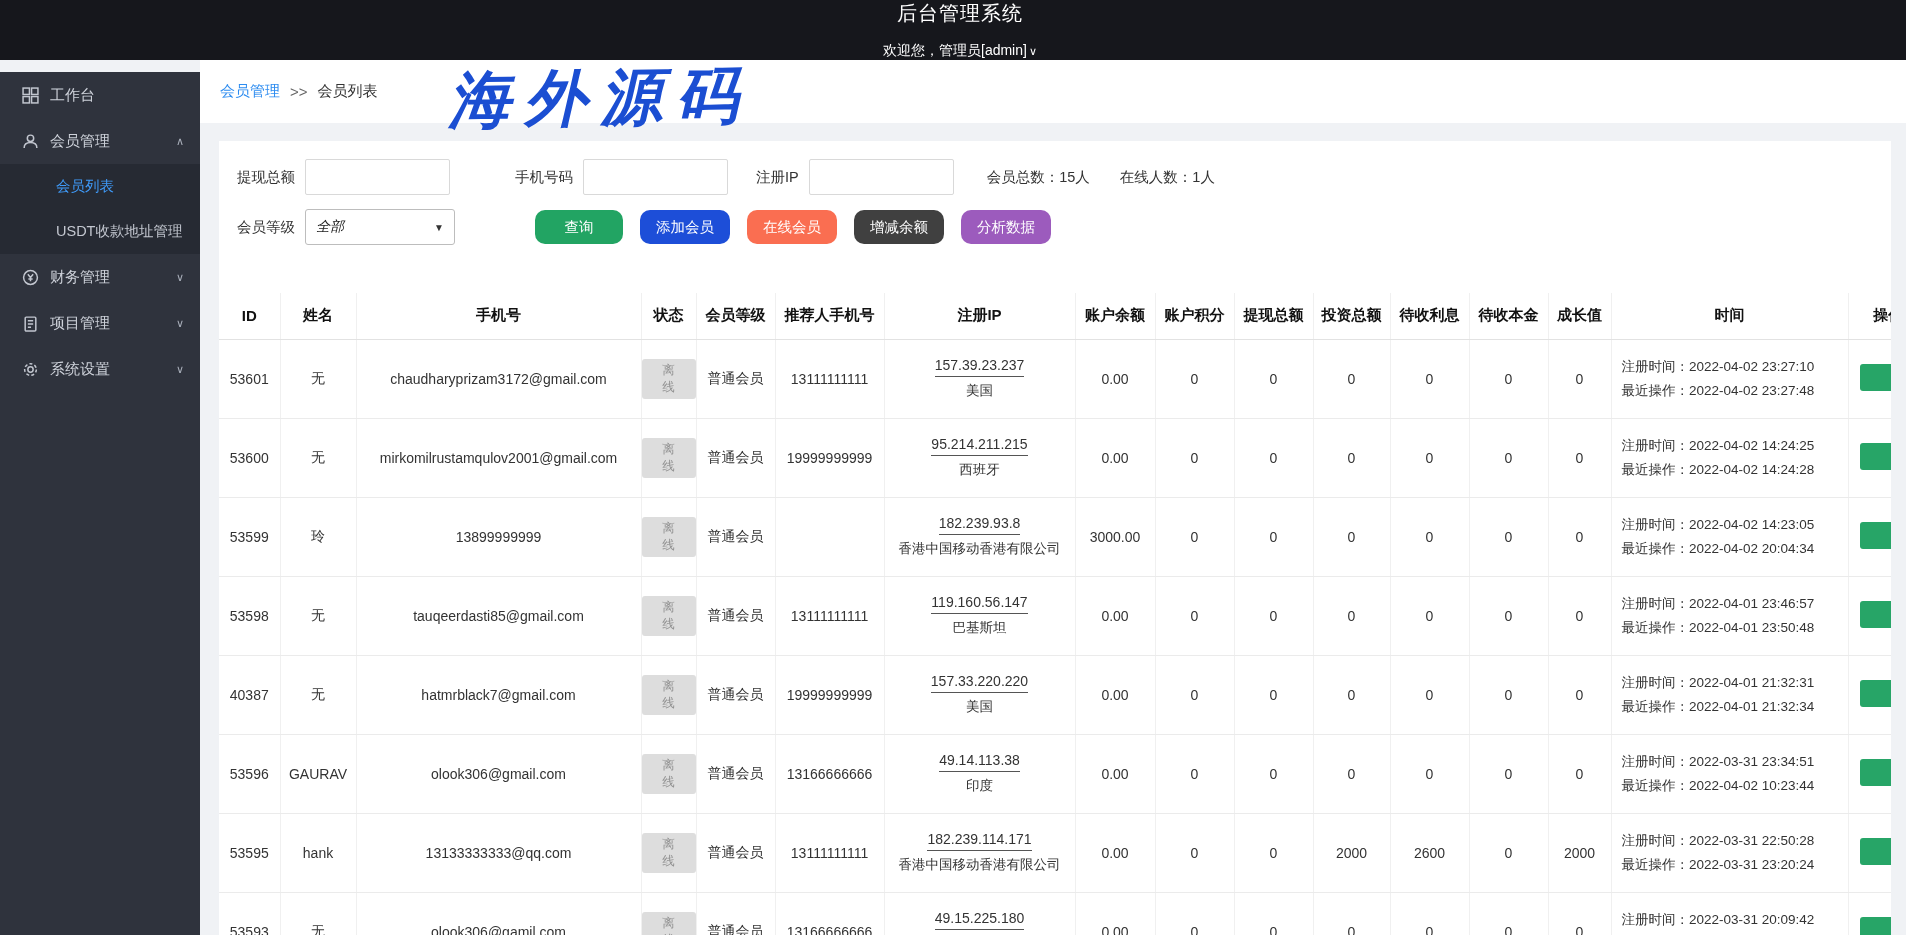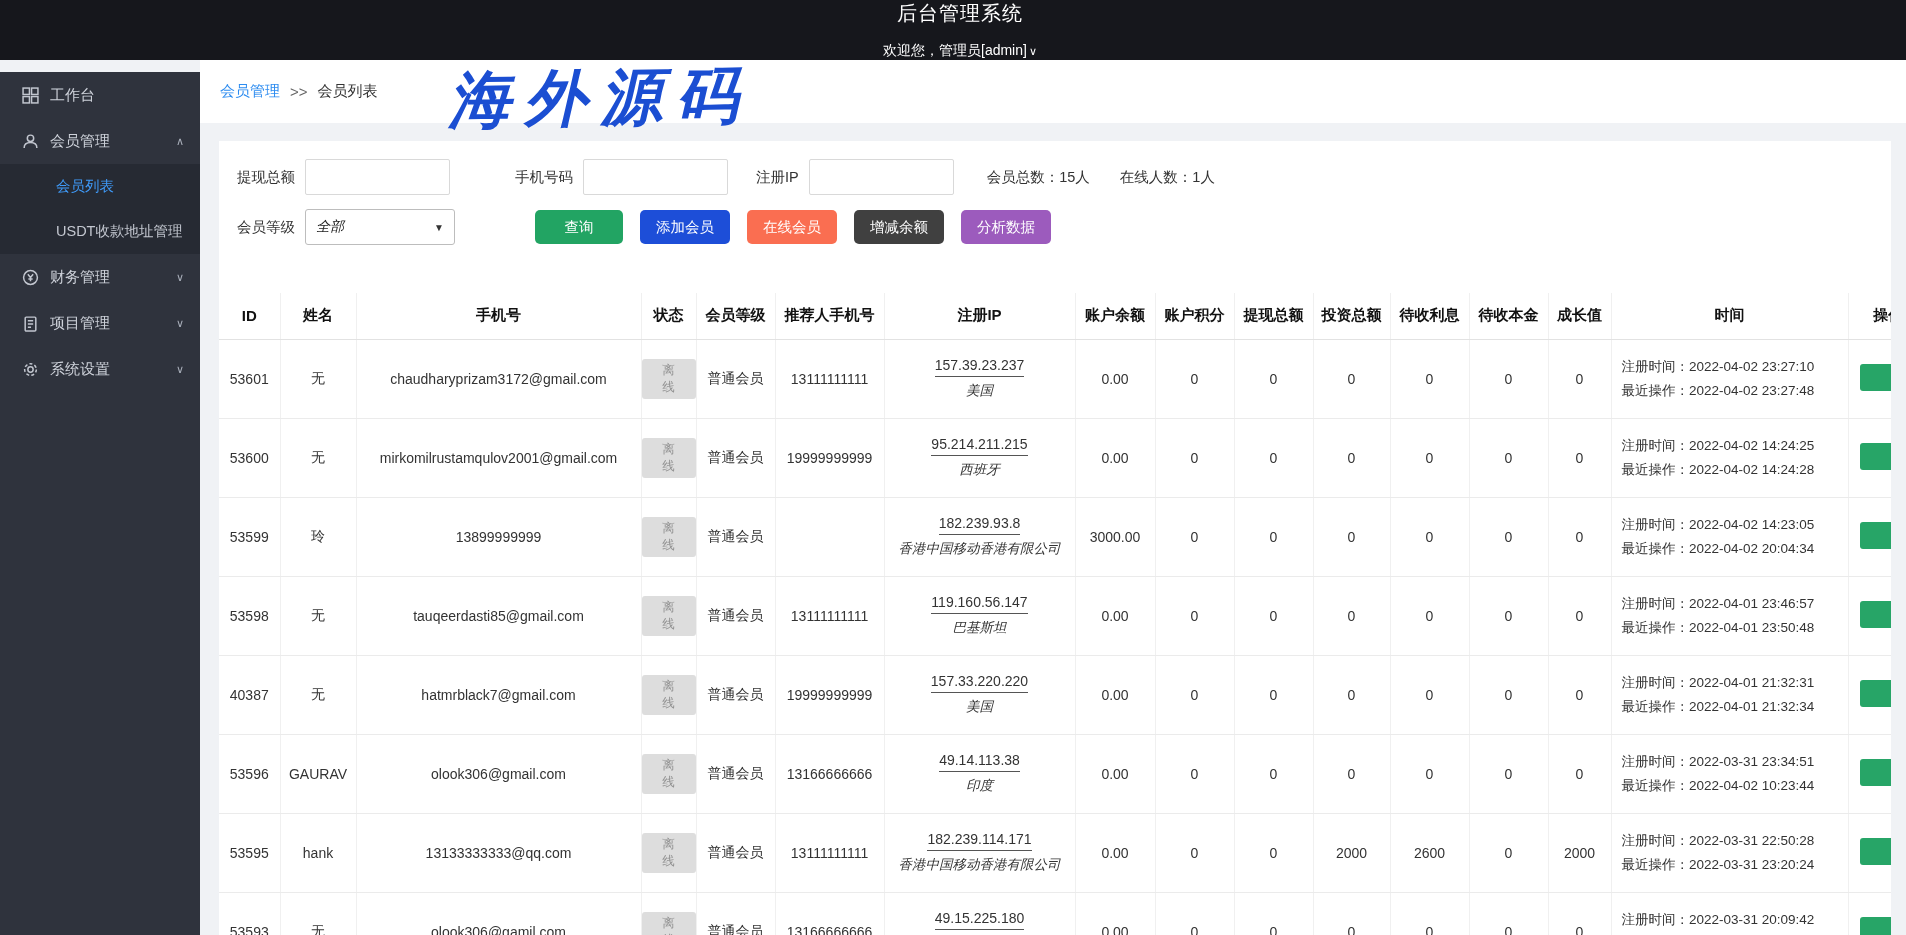--- a/index.html
+++ b/index.html
@@ -49,37 +49,37 @@
   .f-label { font-size:14.5px; color:#333; margin-right:10px; white-space:nowrap; }
   .f-input { width:145px; height:36px; border:1px solid #d9d9d9; border-radius:2px;
              background:#fff; padding:0 8px; font-size:14px; outline:none; }
   .gap1 { margin-right:65px; } .gap2 { margin-right:28px; } .gap3 { margin-right:33px; }
   .stats { display:flex; align-items:center; gap:30px; font-size:14.5px; color:#333; }
   .f-select { width:150px; height:36px; border:1px solid #bdbdbd; border-radius:3px;
               display:flex; align-items:center; justify-content:space-between;
               padding:0 10px; font-size:14px; color:#222; cursor:pointer; background:#fff;font-style:italic; }
   .f-select .caret { font-size:10px; color:#333; }
   .btn-area { margin-left:80px; display:flex; align-items:center; }
-  .btn { height:34px; min-width:88px; padding:0 16px; border:none; border-radius:5px;
+  .btn { height:34px; min-width:88px; padding:0 16px; border:none; border-radius:10px;
          color:#fff; font-size:14.5px; margin-right:17px; cursor:pointer; white-space:nowrap; }
 
   
   .table-wrap { margin-top:48px; width:100%; overflow:hidden; }
   table { border-collapse:collapse; table-layout:fixed; width:1709px; }
   th { height:46px; font-size:15px; font-weight:bold; color:#111; text-align:center;
        border-bottom:1px solid #e2e2e2; border-right:1px solid #f0f0f0; background:#fff;
        overflow:hidden; white-space:nowrap; }
   td { height:79px; text-align:center; font-size:14px; color:#333;
        border-bottom:1px solid #ebebeb; border-right:1px solid #f0f0f0;
        overflow:hidden; vertical-align:middle; }
   th:last-child, td:last-child { border-right:none; }
   .badge-offline { display:inline-block; padding:3px 20px; background:#dddddd; color:#919191;
                    font-size:12.5px; border-radius:3px; }
   .ip-val { display:inline-block; border-bottom:1px solid #555; padding-bottom:3px; font-size:14px; }
-  .ip-loc { margin-top:5px; font-size:13.5px;font-style:italic; }
+  .ip-loc { margin-top:5px; font-size:13.5px; }
   .time-cell { text-align:left; padding-left:10px; font-size:13.5px; line-height:1.75; color:#333; }
   .ops-cell { text-align:left; padding-left:11px; }
   .op-btn { width:58px; height:27px; background:#27a567; border:none; border-radius:3px; cursor:pointer; }
 </style>
 </head>
 <body>
 
 <div class="topbar">
   <div class="topbar-title">后台管理系统</div>
   <div class="topbar-user">

